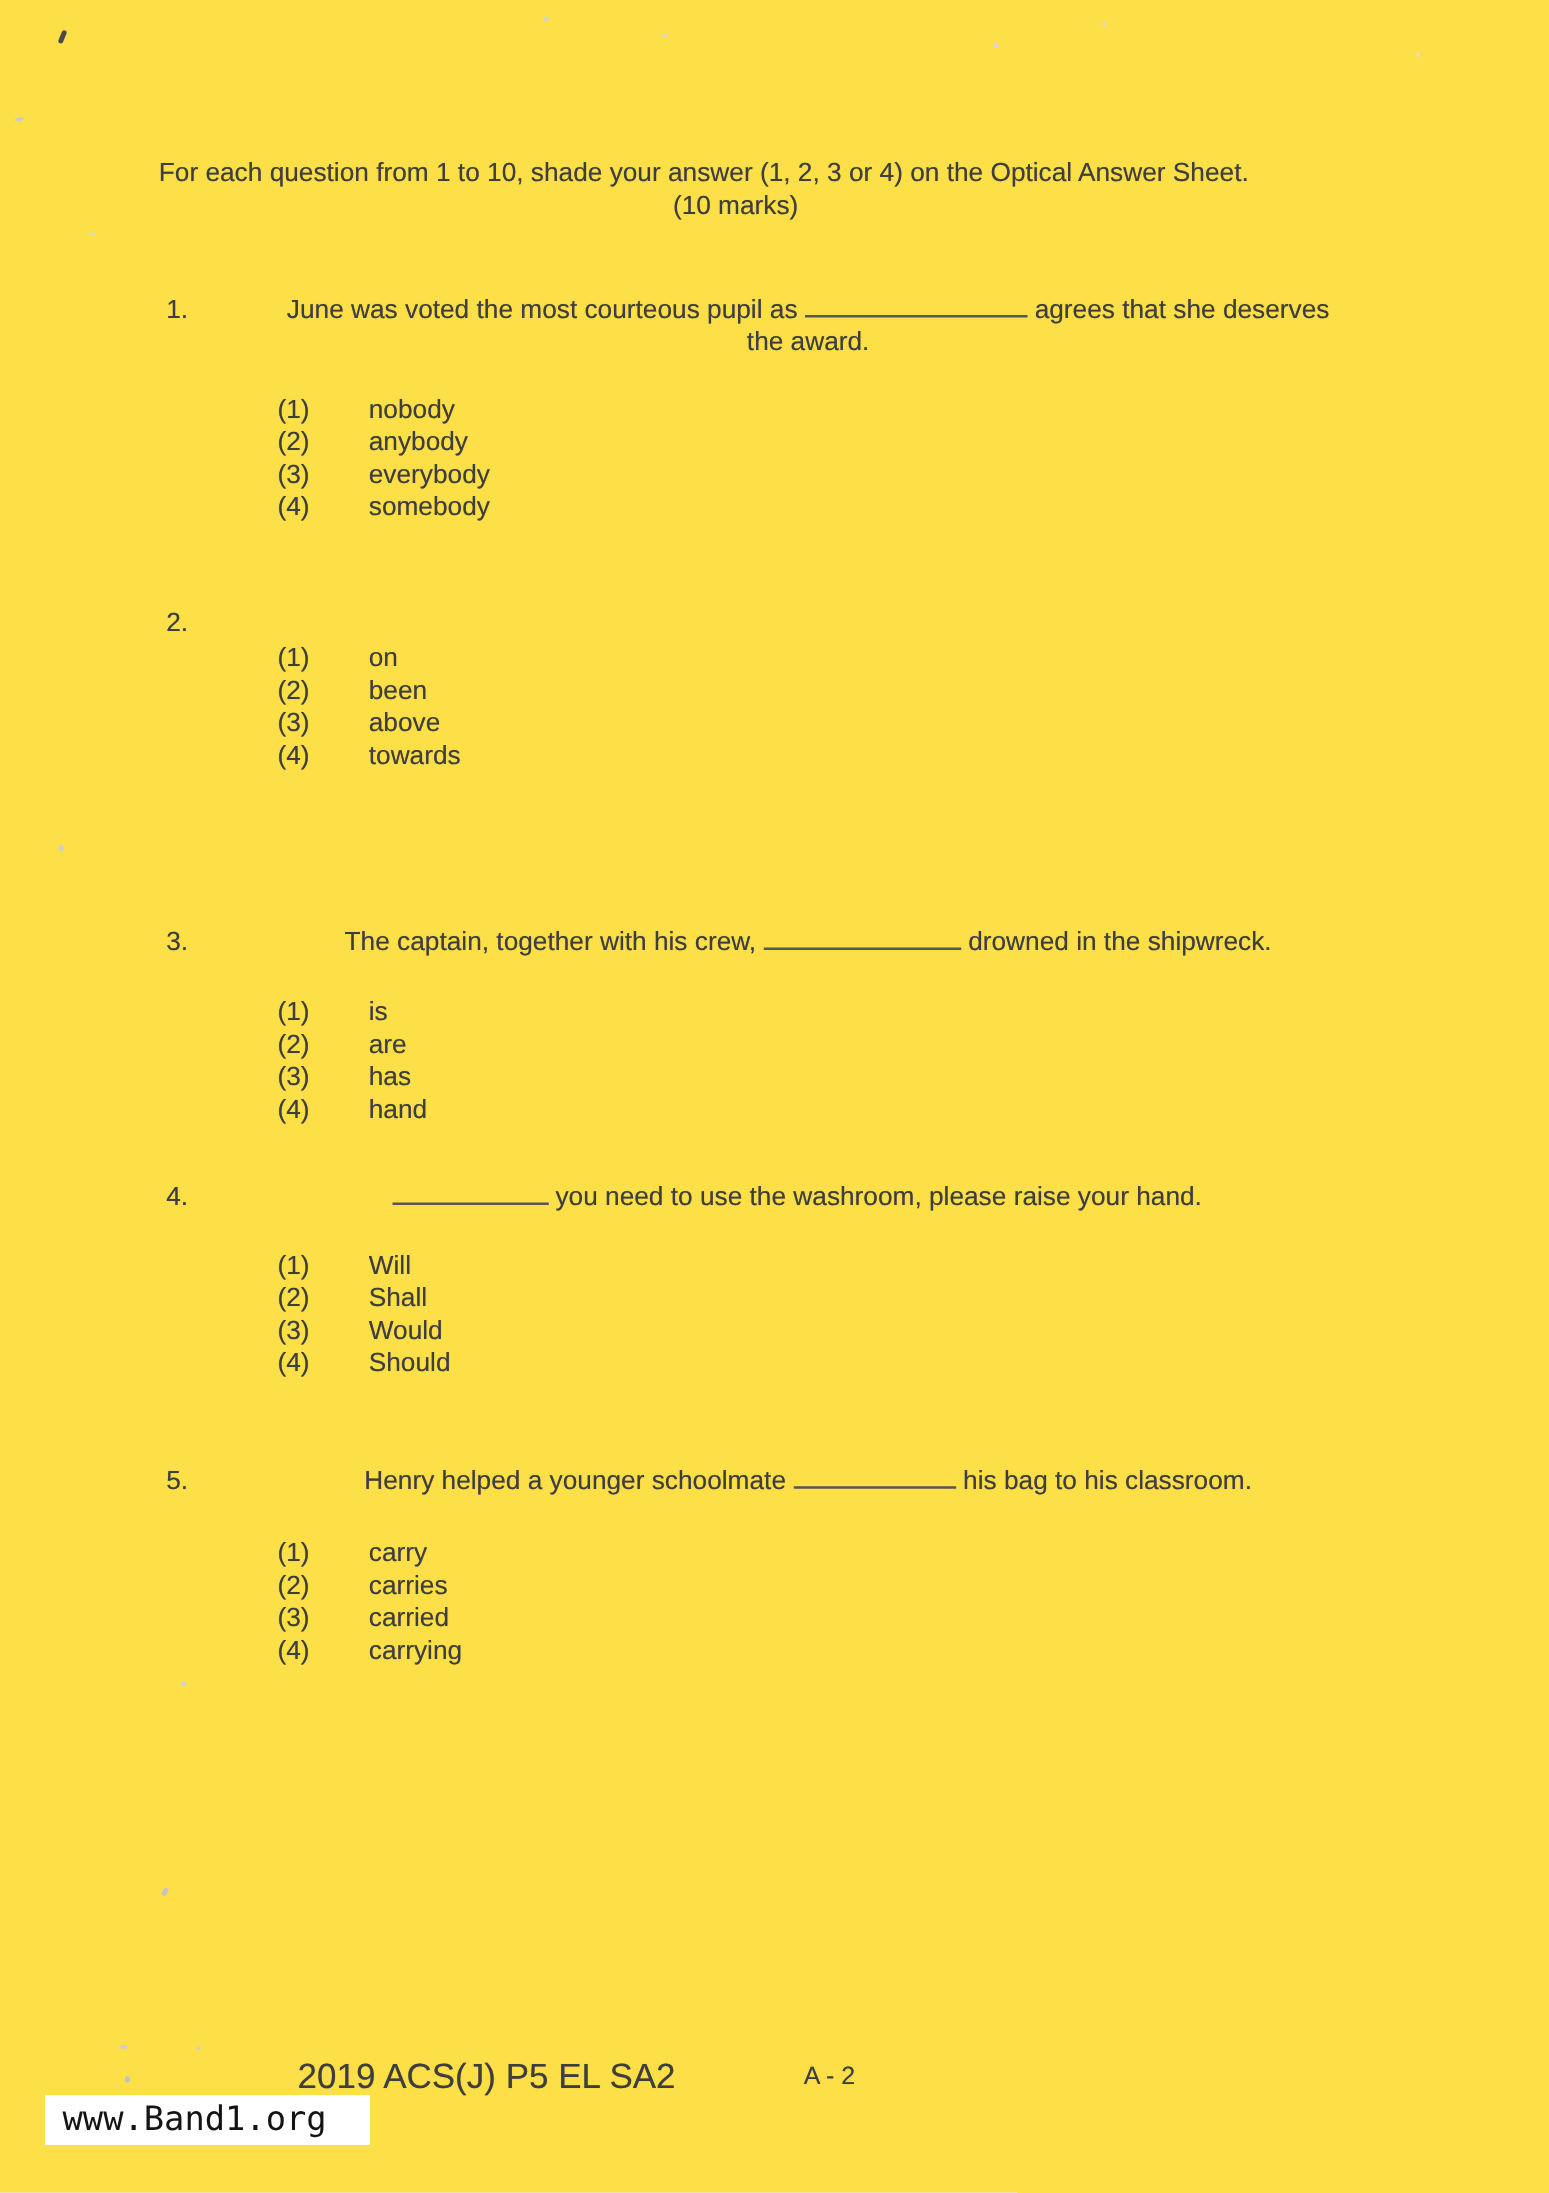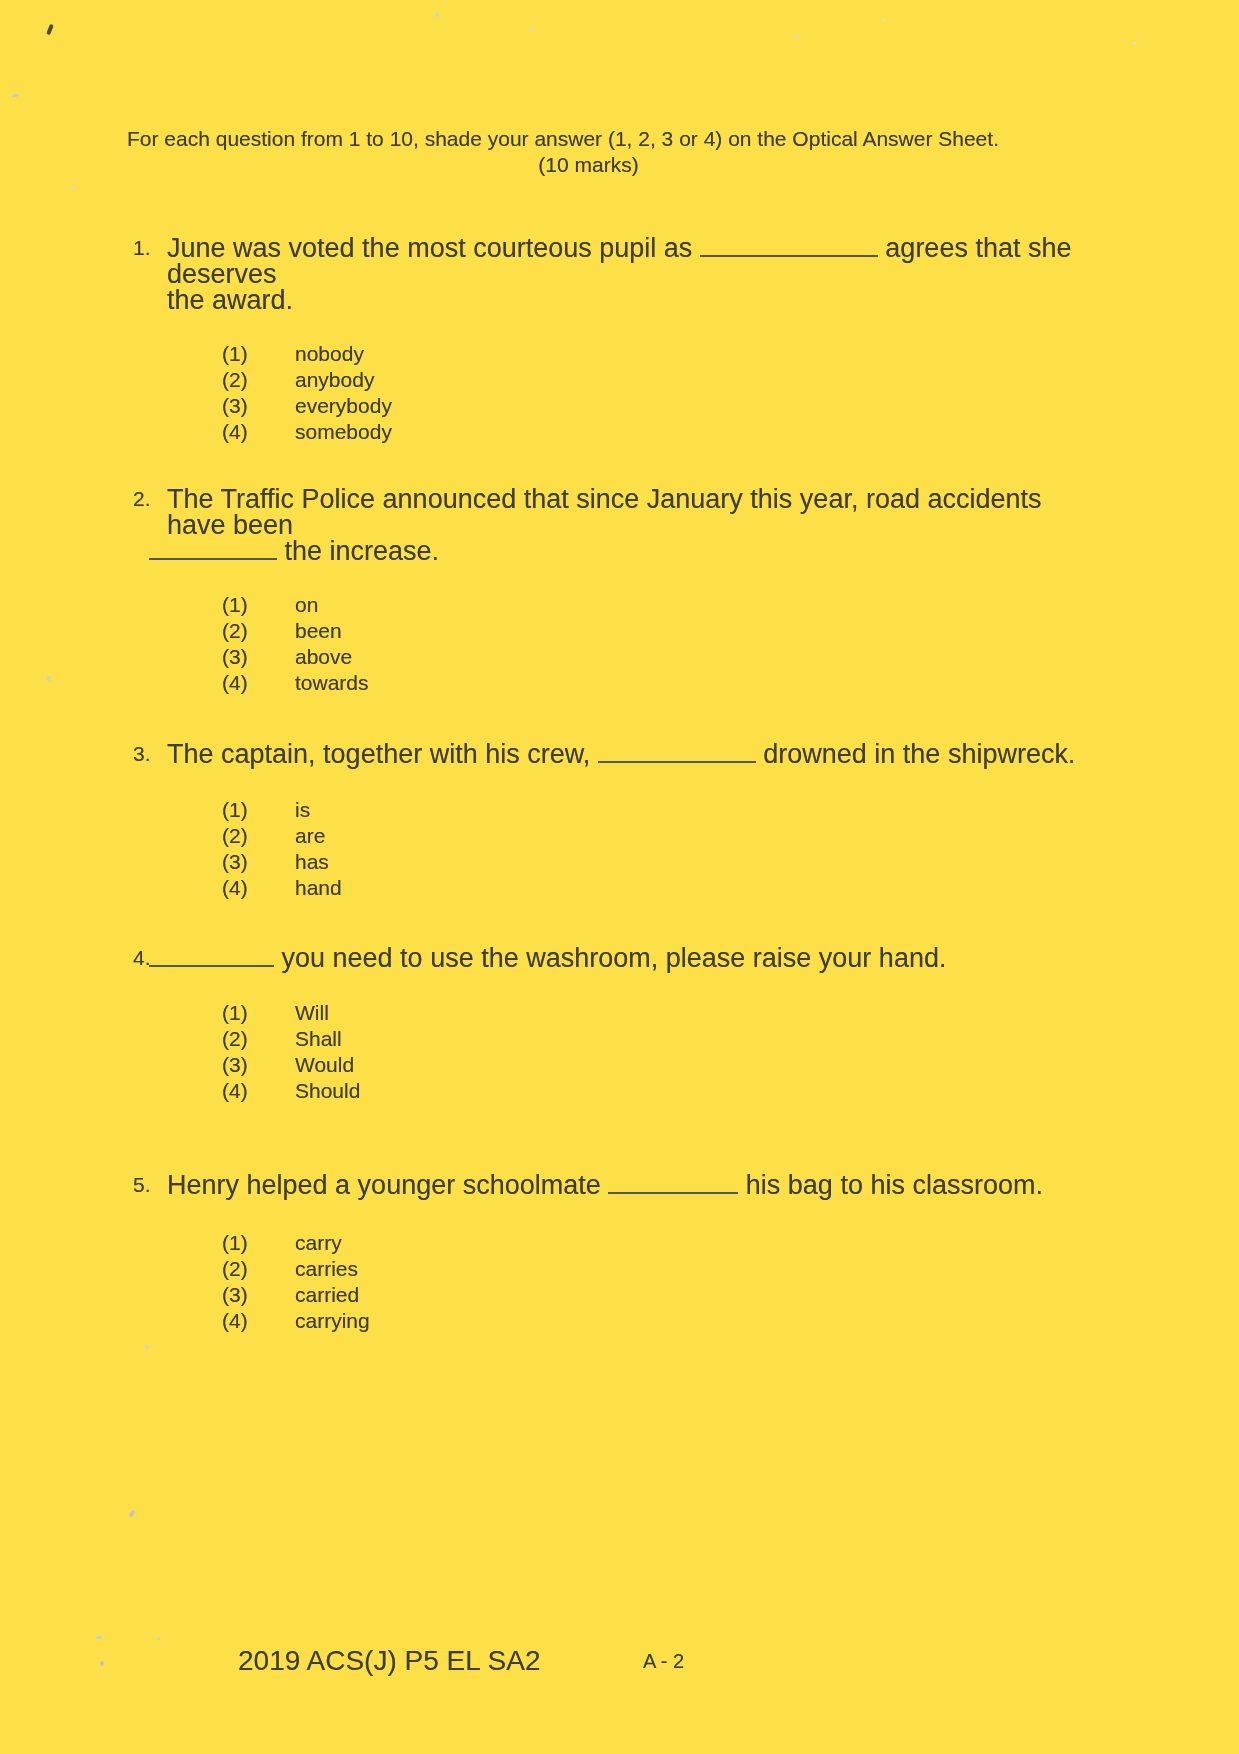--- a/index.html
+++ b/index.html
@@ -34,23 +34,24 @@
 
   
   .q { position: absolute; left: 133px; width: 960px; }
   .qnum {
     position: absolute;
     left: 0; top: 0;
     font-size: 21px;
     line-height: 26px;
   }
   .qtext {
-    margin-left: 34px;
-    font-size: 27px;
-    line-height: 26px;
+    margin-left: 67px;
+    font-size: 21px;
+    line-height: 26px;
+    text-align: center;
   }
   .blank {
     display: inline-block;
     height: 15px;
     border-bottom: 2px solid #565656;
     vertical-align: baseline;
   }
   .blank-lead { margin-left: -18px; }
 
   .opts { margin-left: 89px; }
@@ -150,25 +151,20 @@
       </div>
       <div class="opt">
         <span class="optnum">(4)</span>
         <span>somebody</span>
       </div>
     </div>
   </div>
 
   <div class="q" style="top:486px">
     <div class="qnum">2.</div>
-    <div class="qtext">
-      <span>The Traffic Police announced that since January this year, road accidents have been</span><br>
-      <span class="blank blank-lead" style="width:128px"></span>
-      <span>the increase.</span>
-    </div>
     <div class="opts" style="margin-top:28px">
       <div class="opt">
         <span class="optnum">(1)</span>
         <span>on</span>
       </div>
       <div class="opt">
         <span class="optnum">(2)</span>
         <span>been</span>
       </div>
       <div class="opt">
@@ -258,14 +254,15 @@
       <div class="opt">
         <span class="optnum">(4)</span>
         <span>carrying</span>
       </div>
     </div>
   </div>
 
   <div class="doc-code">2019 ACS(J) P5 EL SA2</div>
   <div class="page-num">A - 2</div>
 
+  <div class="watermark">www.Band1.org</div>
 
 </div>
 
 </body></html>

